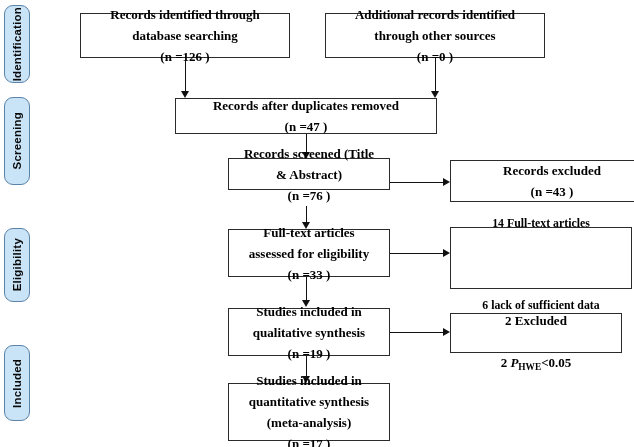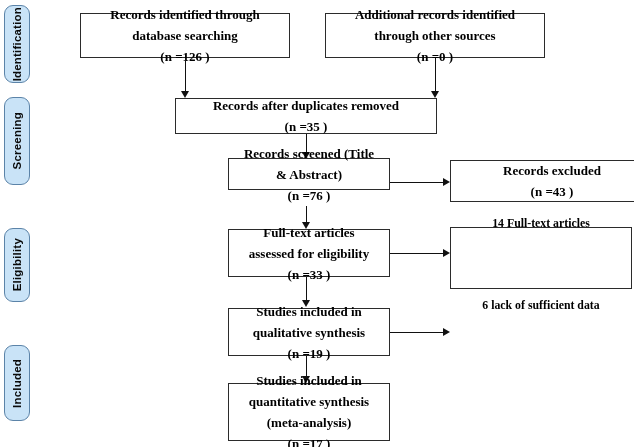--- a/index.html
+++ b/index.html
@@ -136,21 +136,21 @@
   </div>
 
   <div class="vline" style="left:185px; top:58px; height:33px;"></div>
   <div class="arrow-down" style="left:180.5px; top:91px;"></div>
 
   <div class="vline" style="left:435px; top:58px; height:33px;"></div>
   <div class="arrow-down" style="left:430.5px; top:91px;"></div>
 
   <div class="box" style="left:175px; top:98px; width:262px; height:36px;">
     <span class="box-text">Records after duplicates removed
-(n =35   )</span>
+(n =47   )</span>
   </div>
 
   <div class="vline" style="left:306px; top:134px; height:20px;"></div>
   <div class="arrow-down" style="left:301.5px; top:152px;"></div>
 
   <div class="box" style="left:228px; top:158px; width:162px; height:32px;">
     <span class="box-text">Records screened (Title
 &amp; Abstract)
 (n =76   )</span>
   </div>
@@ -189,20 +189,26 @@
 
   <div class="box" style="left:228px; top:308px; width:162px; height:48px;">
     <span class="box-text">Studies included in
 qualitative synthesis
 (n =19  )</span>
   </div>
 
   <div class="hline" style="left:390px; top:332px; width:55px;"></div>
   <div class="arrow-right" style="left:443px; top:327.5px;"></div>
 
+  <div class="box" style="left:450px; top:313px; width:172px; height:40px;">
+    <span class="box-text">
+      <span>2 Excluded</span><br>
+      <span>2 </span><span class="ital">P</span><span class="sub">HWE</span><span>&lt;0.05</span>
+    </span>
+  </div>
 
   <div class="vline" style="left:306px; top:356px; height:22px;"></div>
   <div class="arrow-down" style="left:301.5px; top:376px;"></div>
 
   <div class="box" style="left:228px; top:383px; width:162px; height:58px;">
     <span class="box-text">Studies included in
 quantitative synthesis
 (meta-analysis)
 (n =17   )</span>
   </div>

